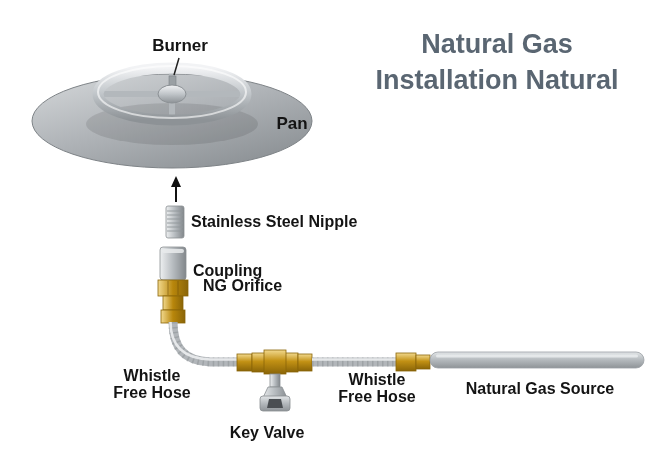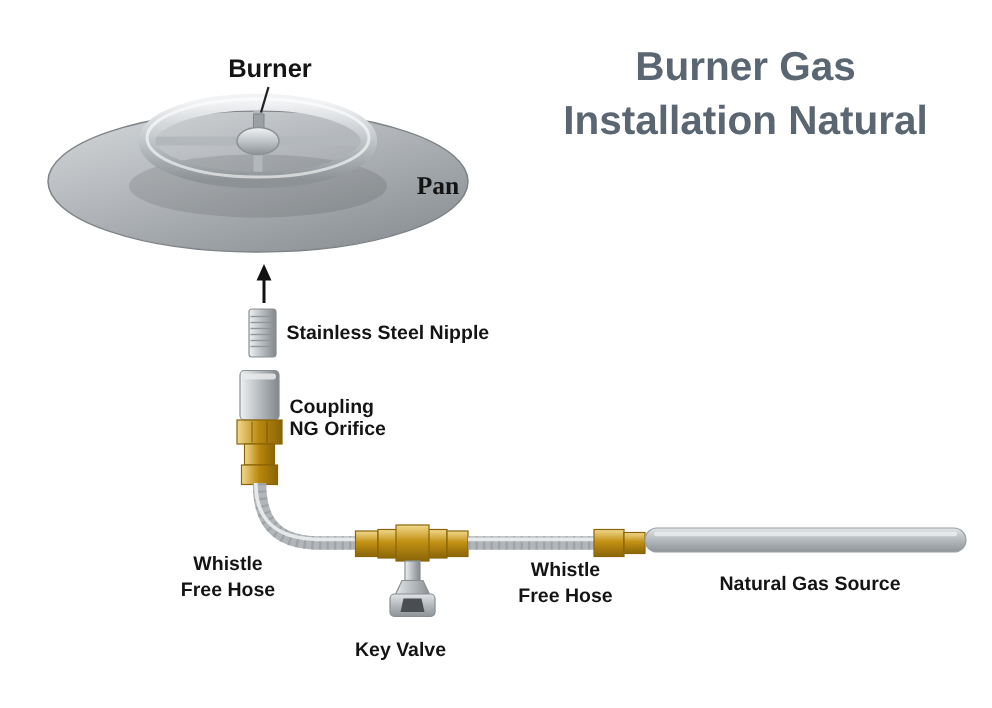--- a/index.html
+++ b/index.html
@@ -2,21 +2,21 @@
 <html><head>
 <meta charset="utf-8">
 <style>
   html,body { margin:0; padding:0; background:#ffffff; }
   .stage {
     position:relative; width:661px; height:472px; background:#ffffff;
     font-family:"Liberation Sans", sans-serif; overflow:hidden;
   }
   svg { position:absolute; left:0; top:0; }
   .lbl {
-    position:absolute; font-weight:700; font-size:13px; color:#141414;
+    position:absolute; font-weight:700; font-size:16px; color:#141414;
     white-space:nowrap; line-height:17px;
   }
   .center { transform:translateX(-50%); text-align:center; }
   .title {
     font-size:27px; line-height:36px; color:#5a6672; font-weight:700;
     transform:translateX(-50%); text-align:center;
   }
   .big { font-size:17px; }
 </style>
 </head>
@@ -133,33 +133,33 @@
       <rect x="416" y="355" width="14" height="14" fill="url(#brassV)" stroke="#8a6508" stroke-width="0.8"></rect>
     </g>
 
     <g>
       <rect x="430" y="352" width="214" height="16" rx="8" fill="url(#pipeGrad)" stroke="#9aa0a4" stroke-width="0.8"></rect>
       <rect x="436" y="354.5" width="202" height="3" rx="1.5" fill="#eef0f1" opacity="0.75"></rect>
     </g>
   </svg>
 
   <div class="lbl title" style="left:497px; top:26px;">
-    <div>Burner Gas</div>
+    <div>Natural Gas</div>
     <div>Installation Natural</div>
   </div>
 
   <div class="lbl big center" style="left:180px; top:37px;">Burner</div>
 
-  <div class="lbl big center" style="left:292px; top:115px;font-family:Liberation Serif, serif;">Pan</div>
+  <div class="lbl big center" style="left:292px; top:115px;">Pan</div>
 
   <div class="lbl" style="left:191px; top:213px;">Stainless Steel Nipple</div>
 
   <div class="lbl" style="left:193px; top:250px;margin-top:12px;">Coupling</div>
 
-  <div class="lbl" style="left:193px; top:277px;">NG Orifice</div>
+  <div class="lbl" style="left:203px; top:277px;">NG Orifice</div>
 
   <div class="lbl center" style="left:152px; top:367px;">
     <div>Whistle</div>
     <div>Free Hose</div>
   </div>
 
   <div class="lbl center" style="left:377px; top:371px;">
     <div>Whistle</div>
     <div>Free Hose</div>
   </div>

